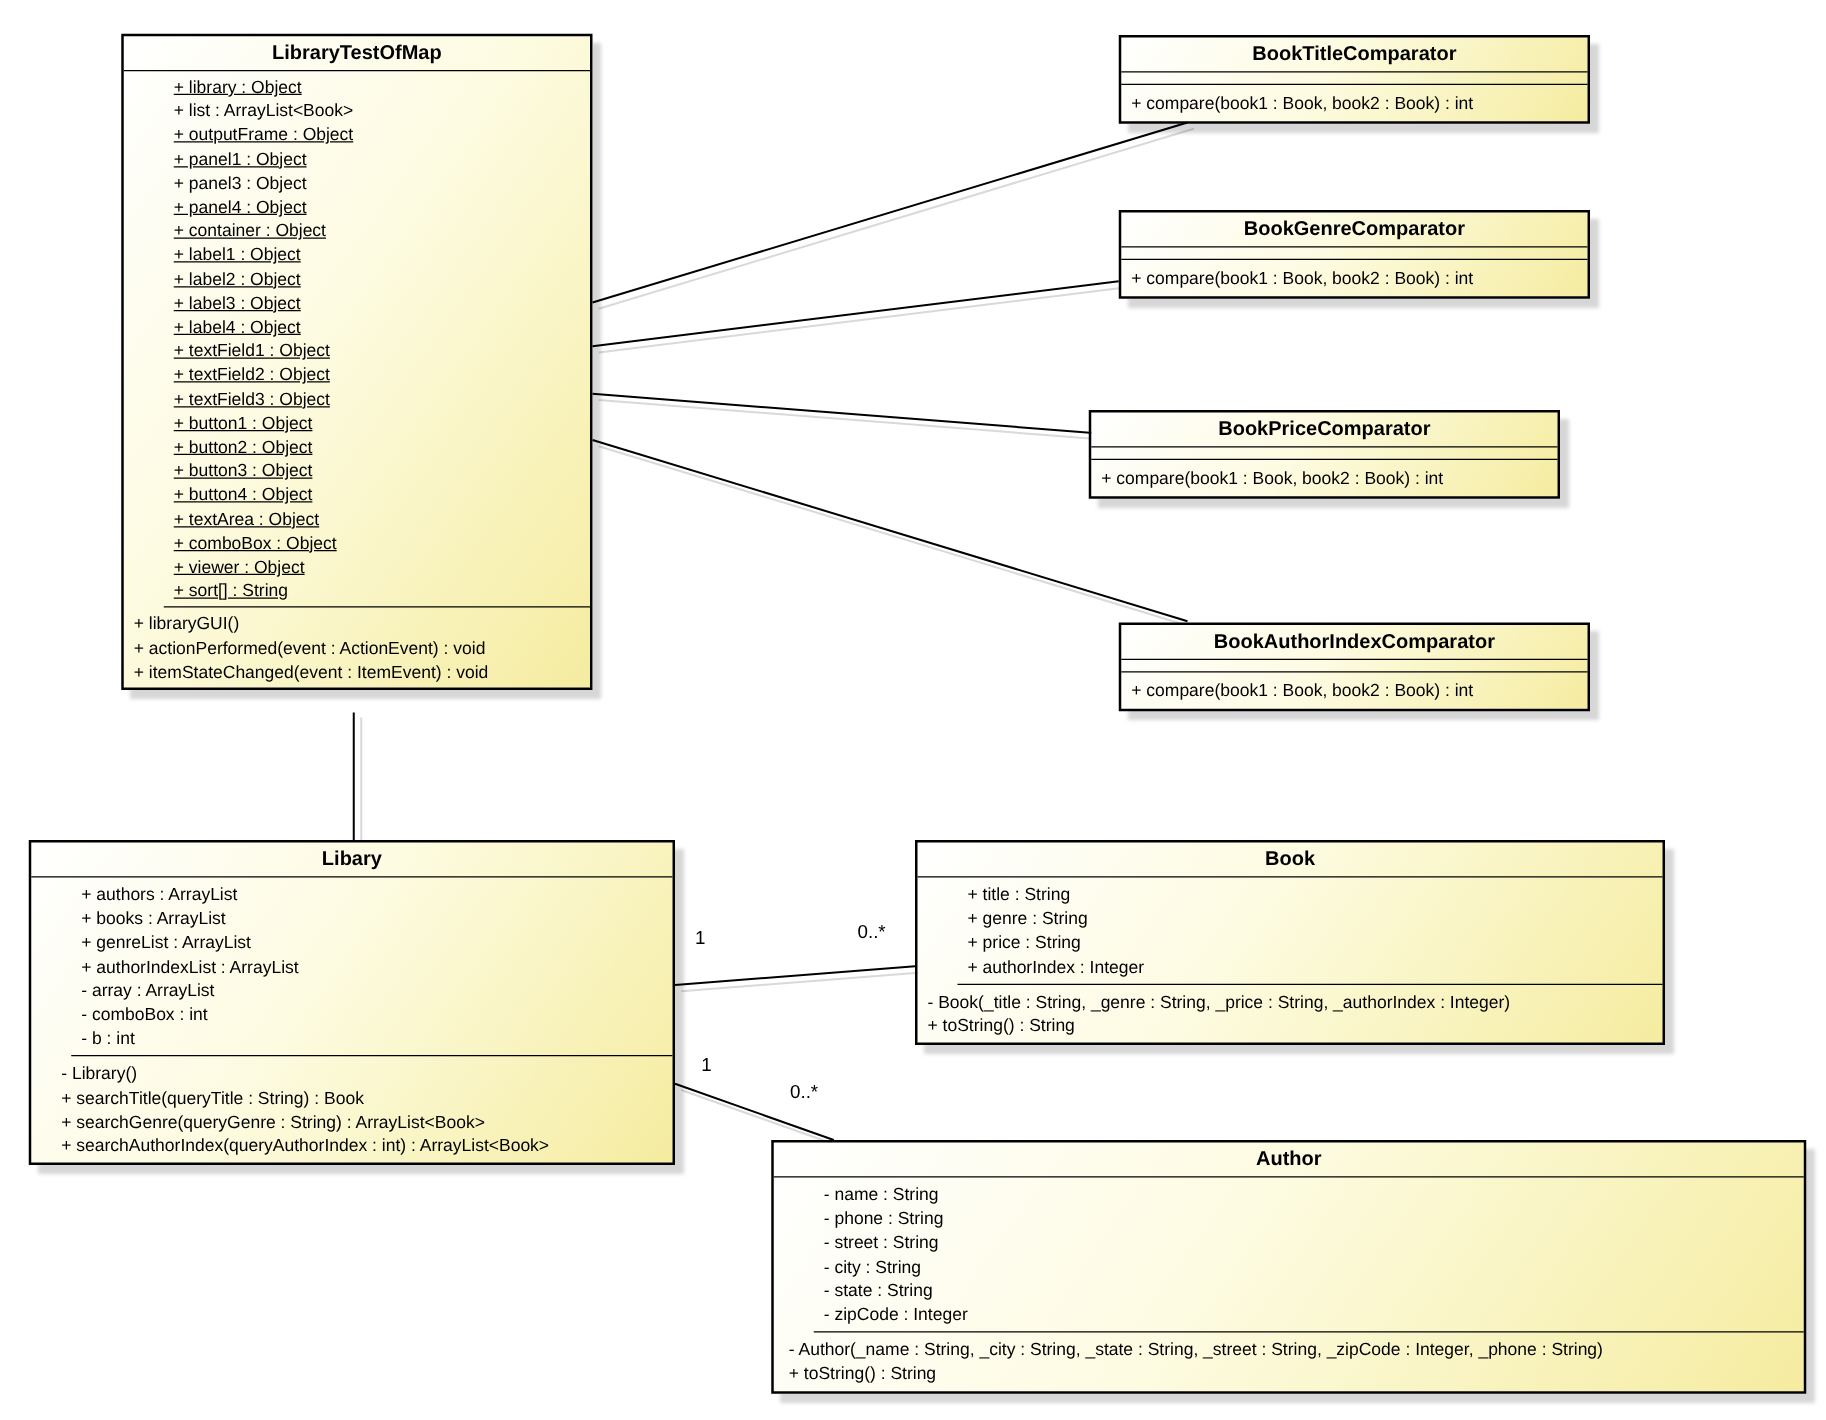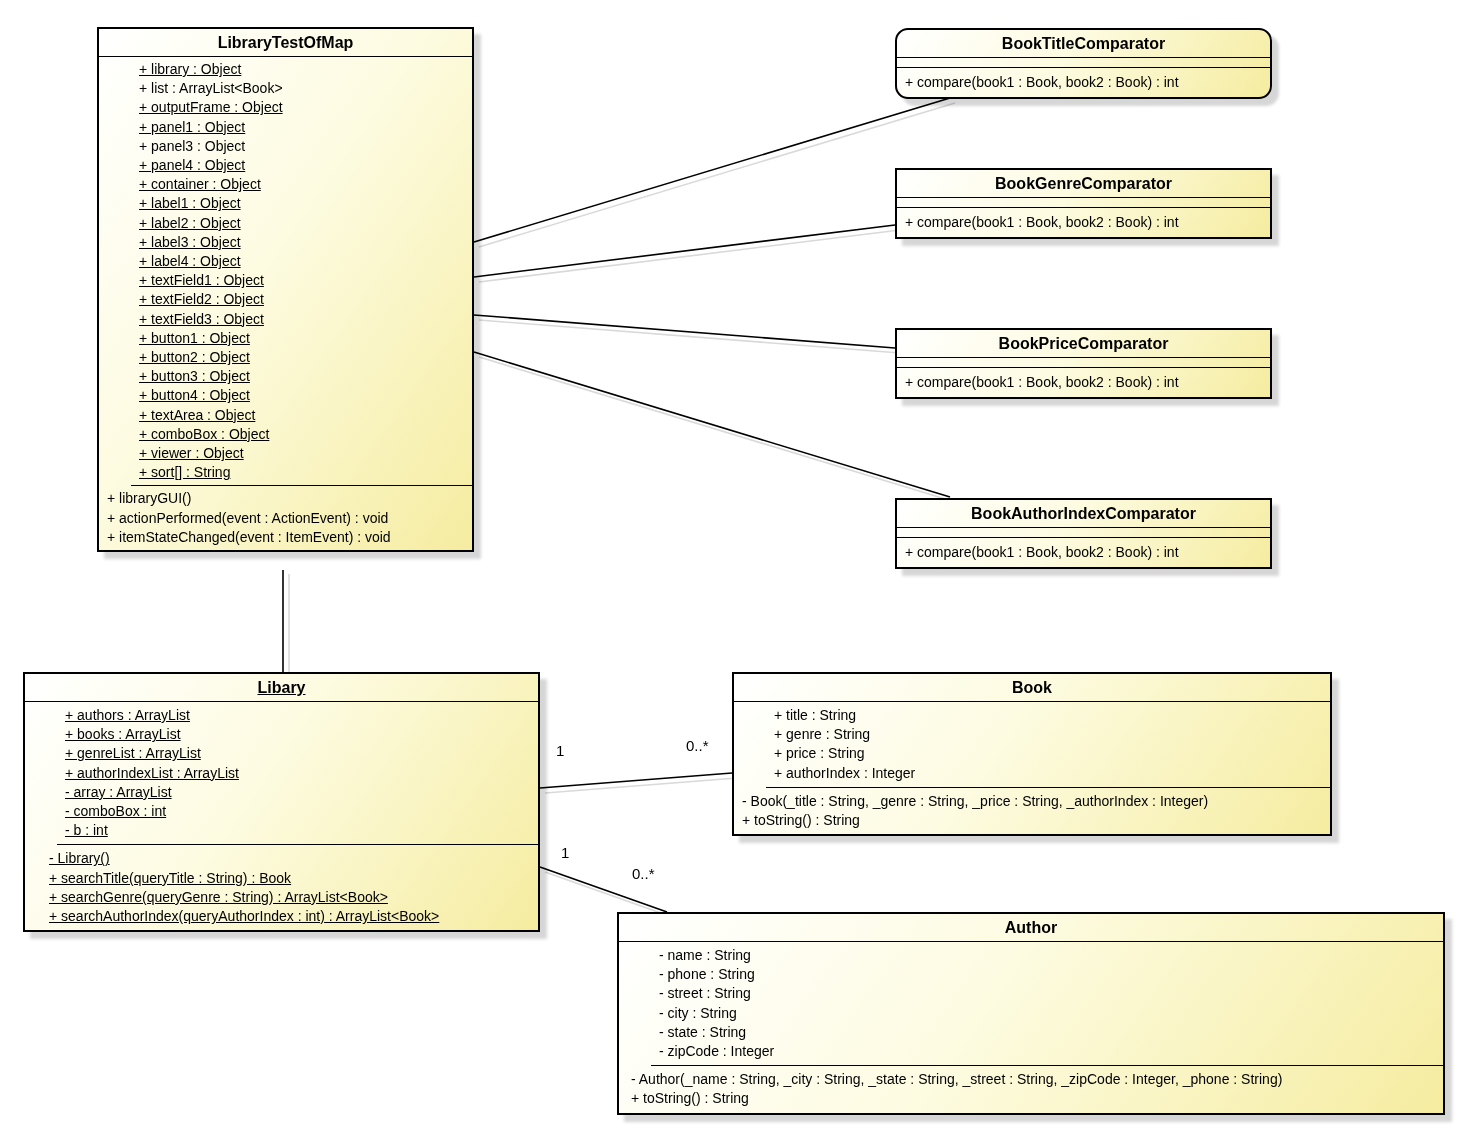--- a/index.html
+++ b/index.html
@@ -86,53 +86,53 @@
     <div class="row u">+ viewer : Object</div>
     <div class="row u">+ sort[] : String</div>
   </div>
   <div class="sec meths">
     <div class="row">+ libraryGUI()</div>
     <div class="row">+ actionPerformed(event : ActionEvent) : void</div>
     <div class="row">+ itemStateChanged(event : ItemEvent) : void</div>
   </div>
 </div>
 
-<div class="cls cmp" style="left:895px;top:28px;width:377px;border-radius:13px;">
+<div class="cls cmp" style="left:895px;top:28px;width:377px;">
   <div class="title">BookTitleComparator</div>
   <div class="sec empty"></div>
   <div class="sec meths">
     <div class="row">+ compare(book1 : Book, book2 : Book) : int</div>
   </div>
 </div>
 
 <div class="cls cmp" style="left:895px;top:168px;width:377px;">
   <div class="title">BookGenreComparator</div>
   <div class="sec empty"></div>
   <div class="sec meths">
     <div class="row">+ compare(book1 : Book, book2 : Book) : int</div>
   </div>
 </div>
 
-<div class="cls cmp" style="left:895px;top:328px;width:377px;">
+<div class="cls cmp" style="left:871px;top:328px;width:377px;">
   <div class="title">BookPriceComparator</div>
   <div class="sec empty"></div>
   <div class="sec meths">
     <div class="row">+ compare(book1 : Book, book2 : Book) : int</div>
   </div>
 </div>
 
 <div class="cls cmp" style="left:895px;top:498px;width:377px;">
   <div class="title">BookAuthorIndexComparator</div>
   <div class="sec empty"></div>
   <div class="sec meths">
     <div class="row">+ compare(book1 : Book, book2 : Book) : int</div>
   </div>
 </div>
 
-<div class="cls" style="left:23px;top:672px;width:517px;text-decoration:underline;">
+<div class="cls" style="left:23px;top:672px;width:517px;">
   <div class="title">Libary</div>
   <div class="sec attrs" style="padding:4px 0;">
     <div class="row">+ authors : ArrayList</div>
     <div class="row">+ books : ArrayList</div>
     <div class="row">+ genreList : ArrayList</div>
     <div class="row">+ authorIndexList : ArrayList</div>
     <div class="row">- array : ArrayList</div>
     <div class="row">- comboBox : int</div>
     <div class="row">- b : int</div>
   </div>

